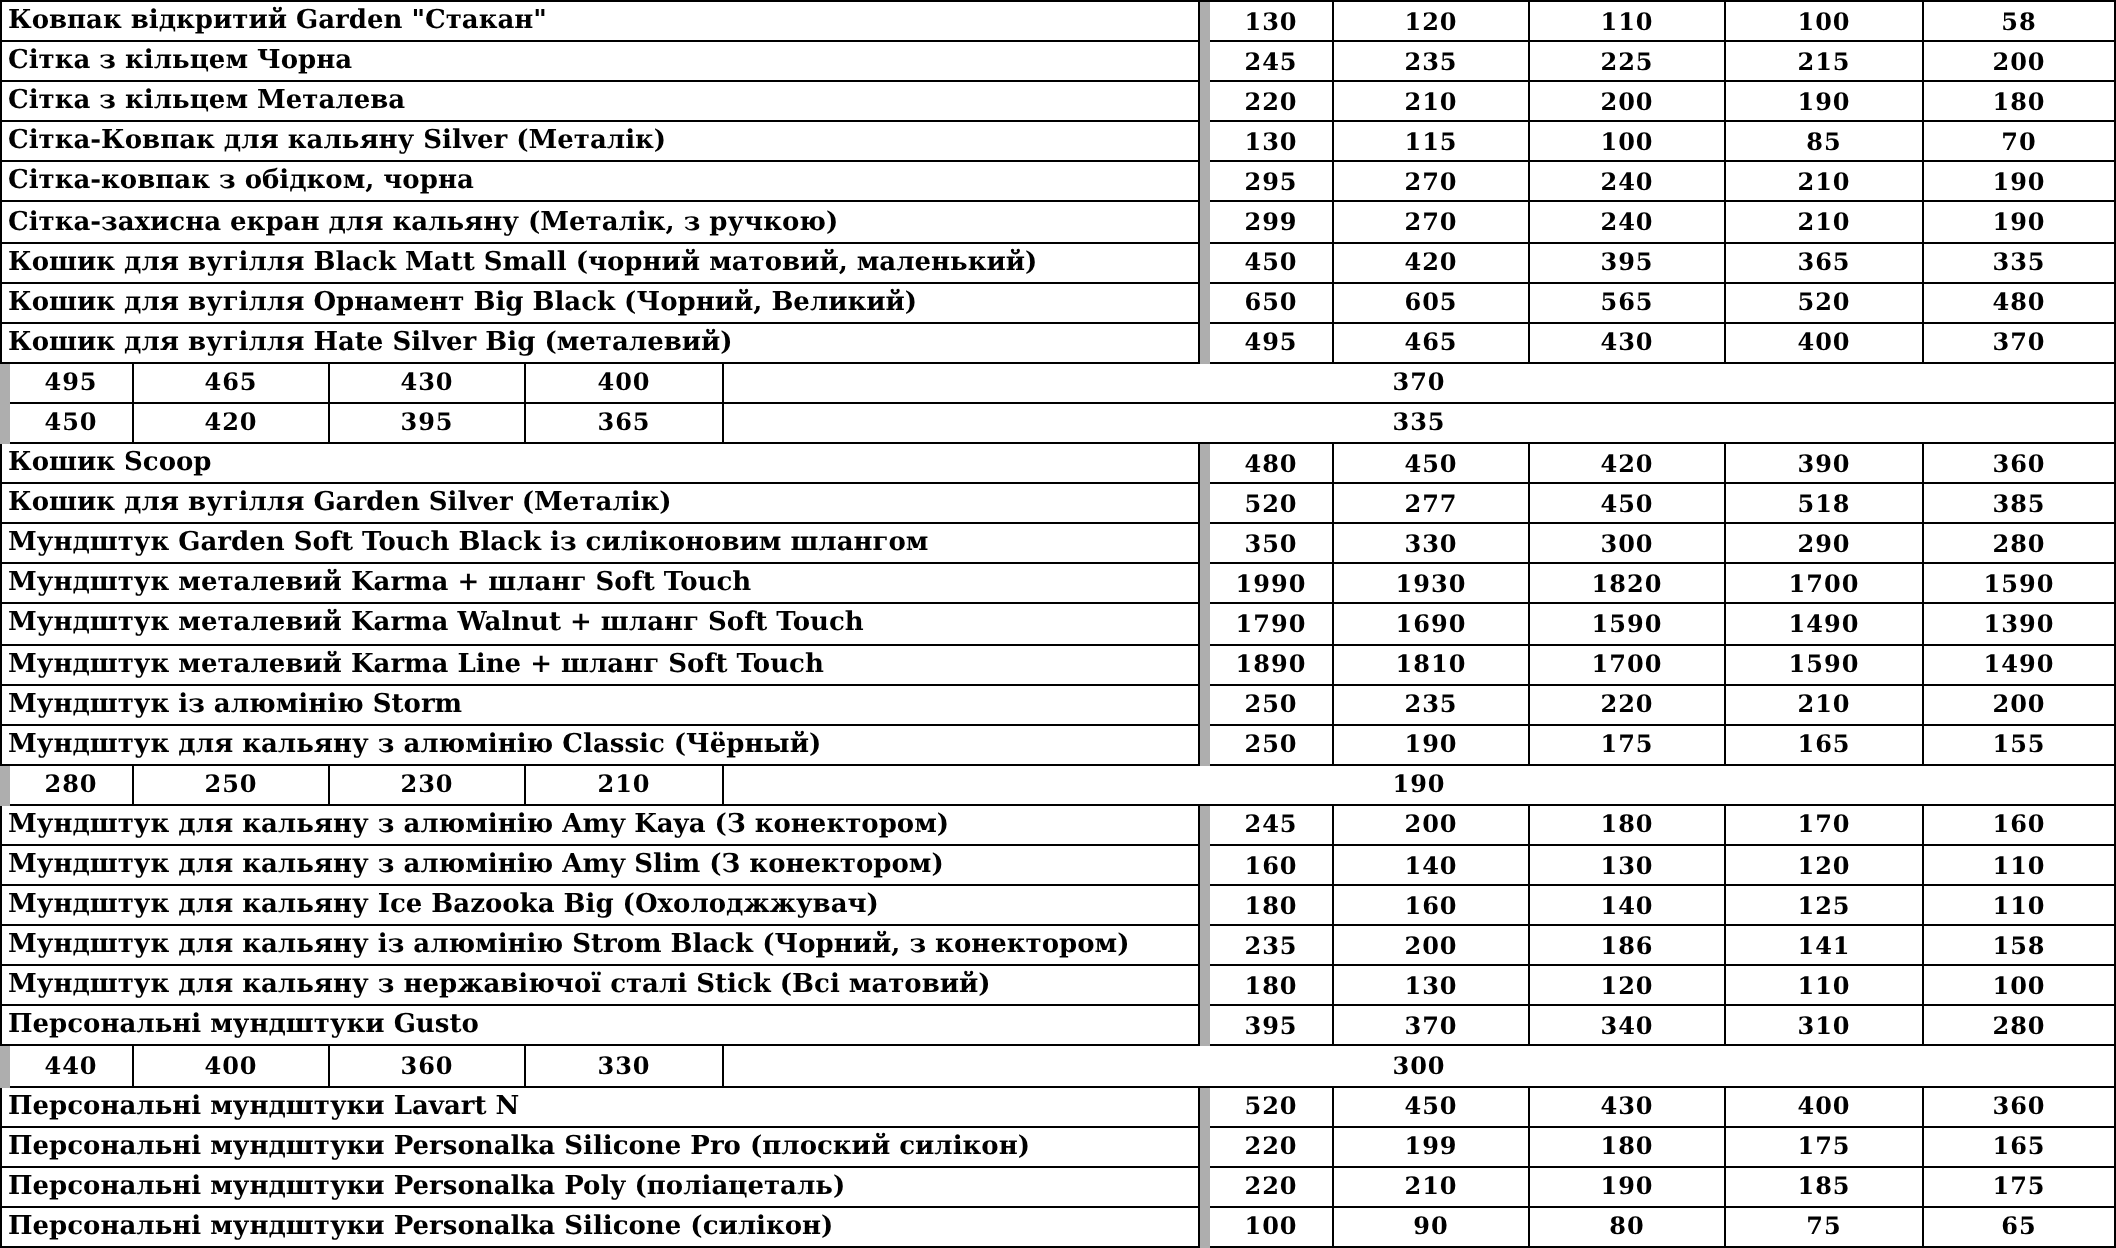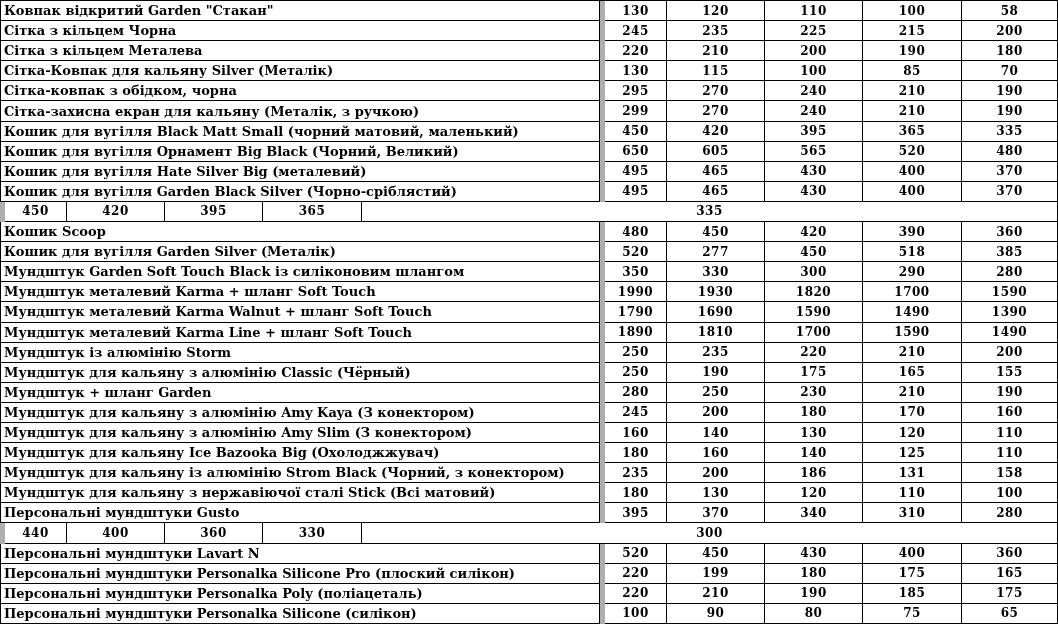--- a/index.html
+++ b/index.html
@@ -149,21 +149,20 @@
     <div class="cell name">Кошик для вугілля Hate Silver Big (металевий)</div>
     <div class="pane-divider"></div>
     <div class="cell price c1">495</div>
     <div class="cell price c2">465</div>
     <div class="cell price c3">430</div>
     <div class="cell price c4">400</div>
     <div class="cell price c5">370</div>
   </div>
 
   <div class="row">
-    <div class="cell name">Кошик для вугілля Garden Black Silver (Чорно-сріблястий)</div>
     <div class="pane-divider"></div>
     <div class="cell price c1">495</div>
     <div class="cell price c2">465</div>
     <div class="cell price c3">430</div>
     <div class="cell price c4">400</div>
     <div class="cell price c5">370</div>
   </div>
 
   <div class="row">
     <div class="pane-divider"></div>
@@ -248,21 +247,20 @@
     <div class="cell name">Мундштук для кальяну з алюмінію Classic (Чёрный)</div>
     <div class="pane-divider"></div>
     <div class="cell price c1">250</div>
     <div class="cell price c2">190</div>
     <div class="cell price c3">175</div>
     <div class="cell price c4">165</div>
     <div class="cell price c5">155</div>
   </div>
 
   <div class="row">
-    <div class="cell name">Мундштук + шланг Garden</div>
     <div class="pane-divider"></div>
     <div class="cell price c1">280</div>
     <div class="cell price c2">250</div>
     <div class="cell price c3">230</div>
     <div class="cell price c4">210</div>
     <div class="cell price c5">190</div>
   </div>
 
   <div class="row">
     <div class="cell name">Мундштук для кальяну з алюмінію Amy Kaya (З конектором)</div>
@@ -293,21 +291,21 @@
     <div class="cell price c4">125</div>
     <div class="cell price c5">110</div>
   </div>
 
   <div class="row">
     <div class="cell name">Мундштук для кальяну із алюмінію Strom Black (Чорний, з конектором)</div>
     <div class="pane-divider"></div>
     <div class="cell price c1">235</div>
     <div class="cell price c2">200</div>
     <div class="cell price c3">186</div>
-    <div class="cell price c4">131</div>
+    <div class="cell price c4">141</div>
     <div class="cell price c5">158</div>
   </div>
 
   <div class="row">
     <div class="cell name">Мундштук для кальяну з нержавіючої сталі Stick (Всі матовий)</div>
     <div class="pane-divider"></div>
     <div class="cell price c1">180</div>
     <div class="cell price c2">130</div>
     <div class="cell price c3">120</div>
     <div class="cell price c4">110</div>

